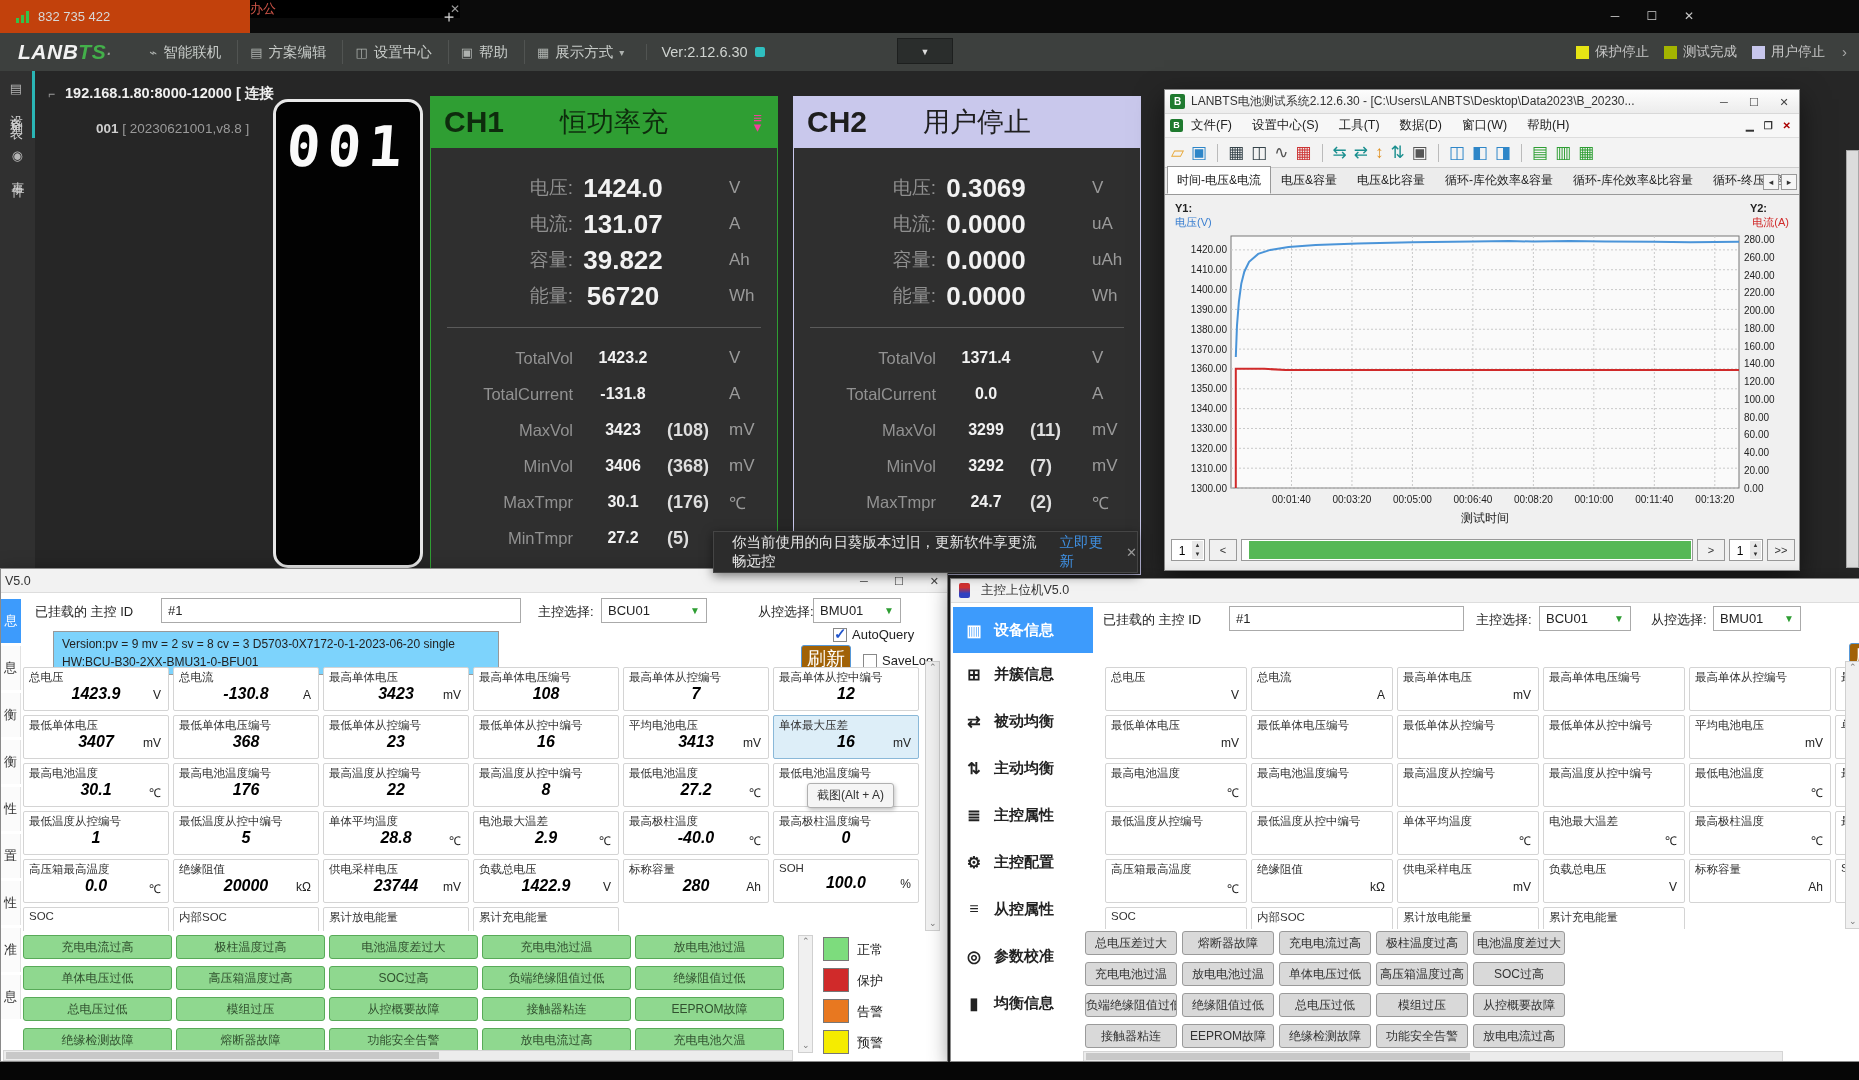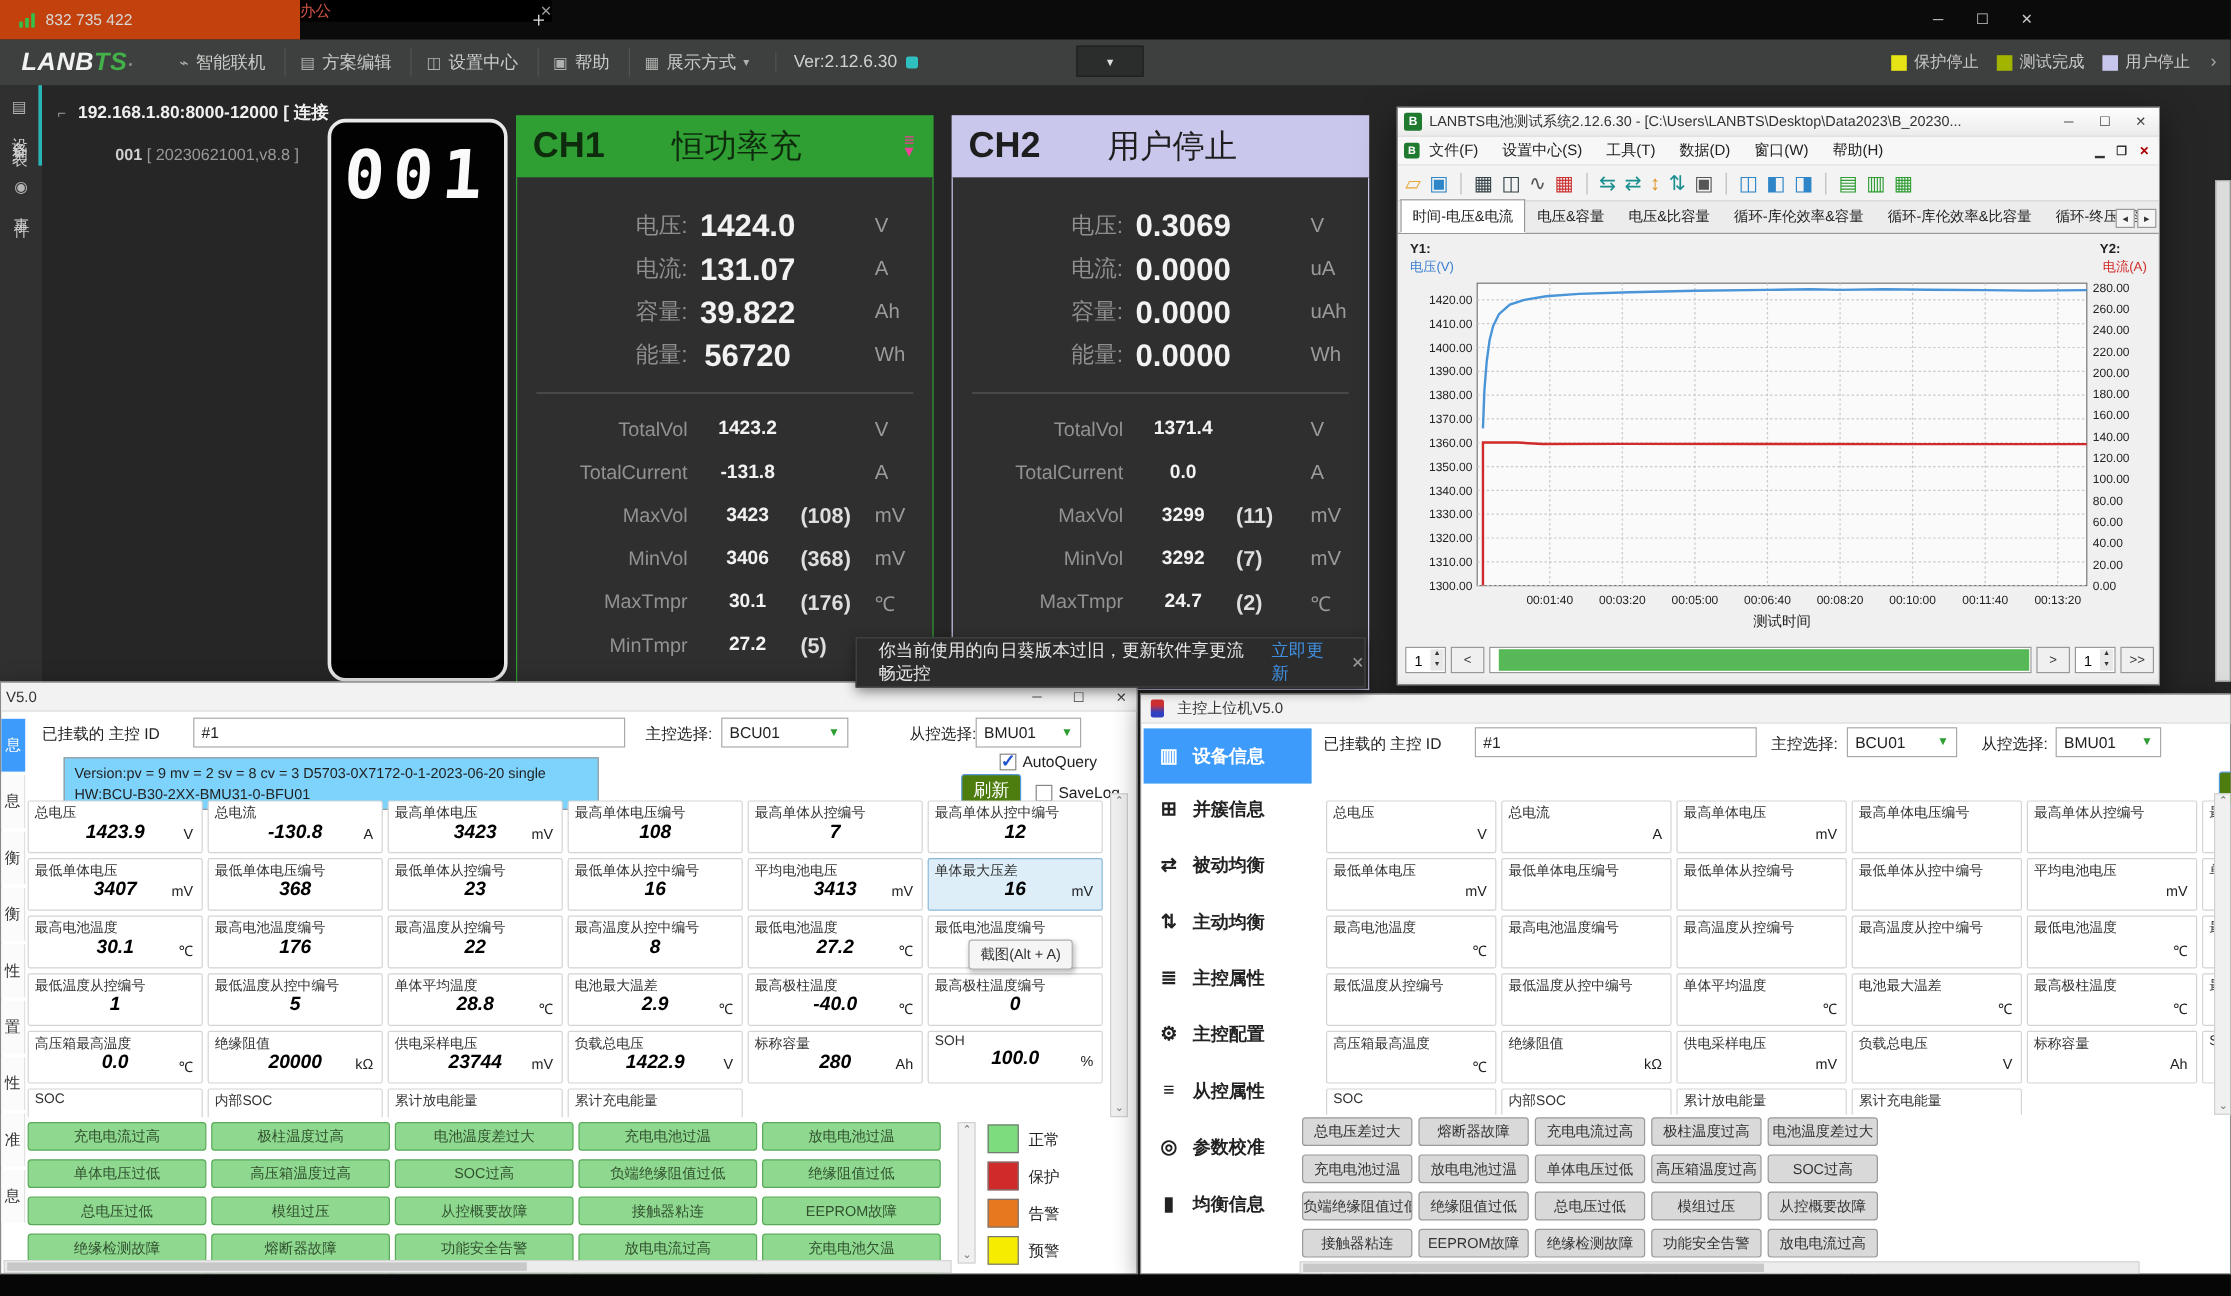--- a/index.html
+++ b/index.html
@@ -113,21 +113,21 @@
   .edge-tab{position:absolute;left:0;width:20px;height:44px;font-size:13px;color:#333;display:flex;align-items:center;justify-content:center;border-right:1px solid #e2e2e2;background:#fbfbfb;}
   .edge-tab.act{background:#3d9bfc;color:#fff;border-right:none;}
   .fldlb{position:absolute;font-size:13px;color:#222;white-space:nowrap;}
   .inp{position:absolute;height:25px;border:1px solid #aaa;background:#fff;font-size:13px;color:#222;padding:0 6px;line-height:23px;}
   .dd{position:absolute;height:25px;border:1px solid #aaa;background:#fff;font-size:13px;color:#222;display:flex;align-items:center;justify-content:space-between;padding:0 6px;}
   .dd .ar{color:#2e9e33;font-size:10px;}
   .cbrow{position:absolute;display:flex;align-items:center;gap:5px;font-size:13px;color:#222;}
   .cb{width:14px;height:14px;border:1px solid #888;background:#fff;position:relative;}
   .cb.on::after{content:"✓";position:absolute;left:0px;top:-4px;color:#2255cc;font-weight:bold;font-size:15px;}
   .verbox{position:absolute;left:24px;top:62px;width:446px;height:44px;border:1px solid #999;background:#7dd3fc;font-size:12px;color:#222;padding:3px 8px;line-height:18px;white-space:nowrap;overflow:hidden;margin-left:28px;}
-  .refresh{position:absolute;background:#4d7c0f;color:#fff;font-size:15px;text-align:center;border-radius:3px;border:1px solid #5698d8;}
+  .refresh{position:absolute;background:#a16207;color:#fff;font-size:19px;text-align:center;border-radius:3px;border:1px solid #5698d8;}
   .gridwrap{position:absolute;overflow:hidden;}
   .mcell{position:absolute;width:146px;height:44px;background:#fff;border:1px solid #d4d4d4;border-radius:2px;}
   .mcell.hl{background:#ddeef8;border:1px solid #8ab8d8;}
   .mc-lb{font-size:11.5px;color:#333;padding:2px 5px 0;white-space:nowrap;overflow:hidden;}
   .mc-vrow{position:relative;height:22px;text-align:center;}
   .mc-val{font-size:16px;font-weight:bold;font-style:italic;color:#000;}
   .mc-un{position:absolute;right:7px;top:3px;font-size:12px;color:#222;font-style:normal;}
   .sbtn{position:absolute;height:24px;line-height:22px;text-align:center;font-size:12px;border-radius:3px;white-space:nowrap;overflow:hidden;}
   .sbtn.green{background:#8fd88f;border:1px solid #58aa58;color:#31512f;}
   .sbtn.gray{background:#d9d9d9;border:1px solid #9a9a9a;color:#333;}

